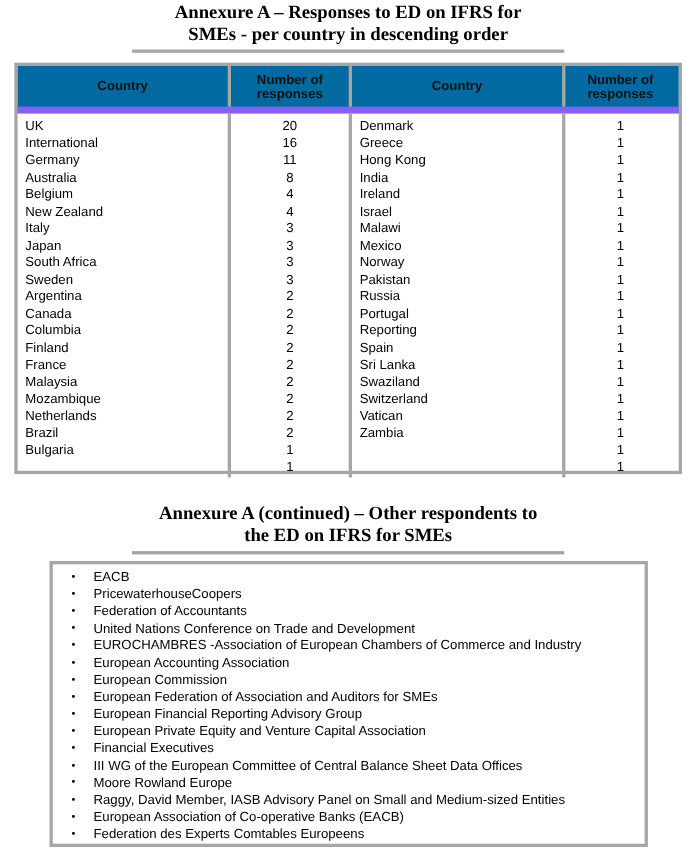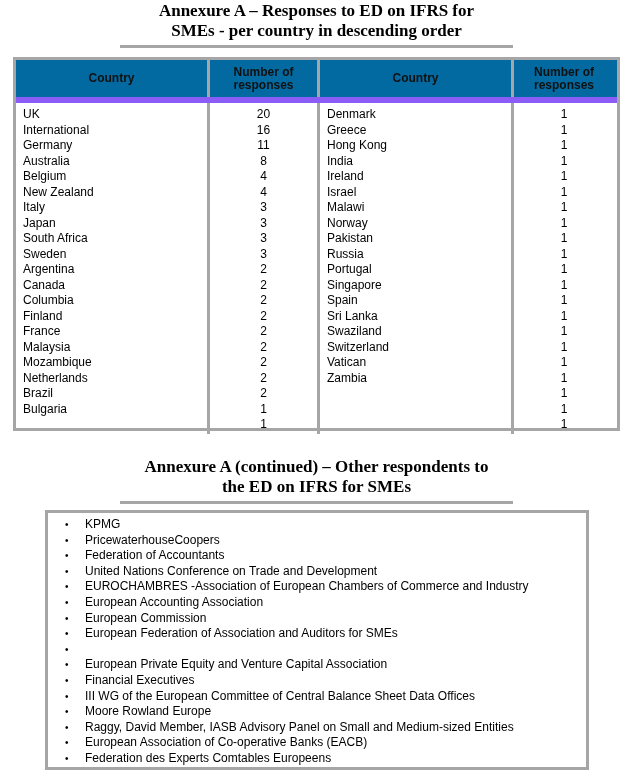--- a/index.html
+++ b/index.html
@@ -102,25 +102,26 @@
         <div class="cell">1</div>
       </div>
     <div class="colbody col-c" id="col-right-country">
         <div class="cell">Denmark</div>
         <div class="cell">Greece</div>
         <div class="cell">Hong Kong</div>
         <div class="cell">India</div>
         <div class="cell">Ireland</div>
         <div class="cell">Israel</div>
         <div class="cell">Malawi</div>
+        <div class="cell">Mexico</div>
         <div class="cell">Norway</div>
         <div class="cell">Pakistan</div>
         <div class="cell">Russia</div>
         <div class="cell">Portugal</div>
-        <div class="cell">Singapore</div>
+        <div class="cell">Reporting</div>
         <div class="cell">Spain</div>
         <div class="cell">Sri Lanka</div>
         <div class="cell">Swaziland</div>
         <div class="cell">Switzerland</div>
         <div class="cell">Vatican</div>
         <div class="cell">Zambia</div>
       </div>
     <div class="colbody col-d" id="col-right-resp">
         <div class="cell">1</div>
         <div class="cell">1</div>
@@ -149,21 +150,21 @@
 
 <div id="title2" class="title">
   <span class="line">Annexure A (continued) – Other respondents to</span>
   <span class="line">the ED on IFRS for SMEs</span>
 </div>
 <div id="rule2" class="rule"></div>
 
 <div id="respondents-box">
     <div class="resp-item">
       <span class="bullet">•</span>
-      <span class="resp-text">KPMG</span>
+      <span class="resp-text">EACB</span>
     </div>
     <div class="resp-item">
       <span class="bullet">•</span>
       <span class="resp-text">PricewaterhouseCoopers</span>
     </div>
     <div class="resp-item">
       <span class="bullet">•</span>
       <span class="resp-text">Federation of Accountants</span>
     </div>
     <div class="resp-item">
@@ -181,20 +182,21 @@
     <div class="resp-item">
       <span class="bullet">•</span>
       <span class="resp-text">European Commission</span>
     </div>
     <div class="resp-item">
       <span class="bullet">•</span>
       <span class="resp-text">European Federation of Association and Auditors for SMEs</span>
     </div>
     <div class="resp-item">
       <span class="bullet">•</span>
+      <span class="resp-text">European Financial Reporting Advisory Group</span>
     </div>
     <div class="resp-item">
       <span class="bullet">•</span>
       <span class="resp-text">European Private Equity and Venture Capital Association</span>
     </div>
     <div class="resp-item">
       <span class="bullet">•</span>
       <span class="resp-text">Financial Executives</span>
     </div>
     <div class="resp-item">

